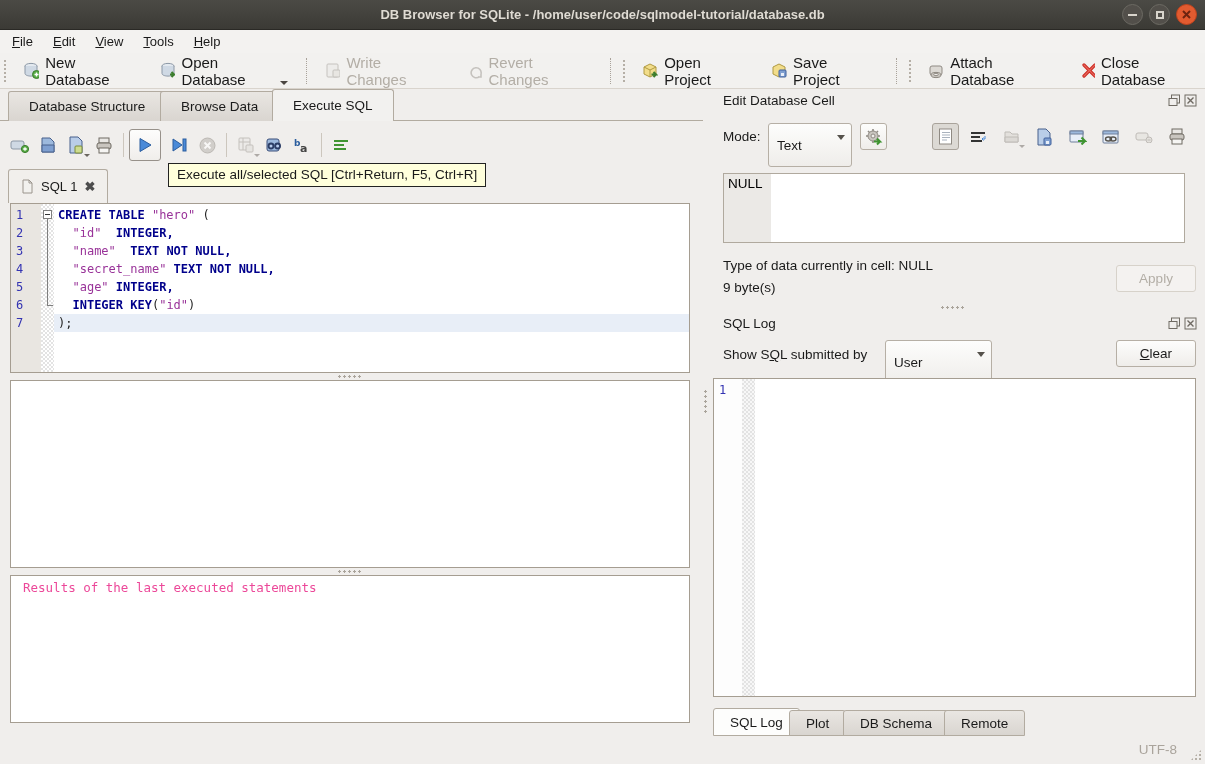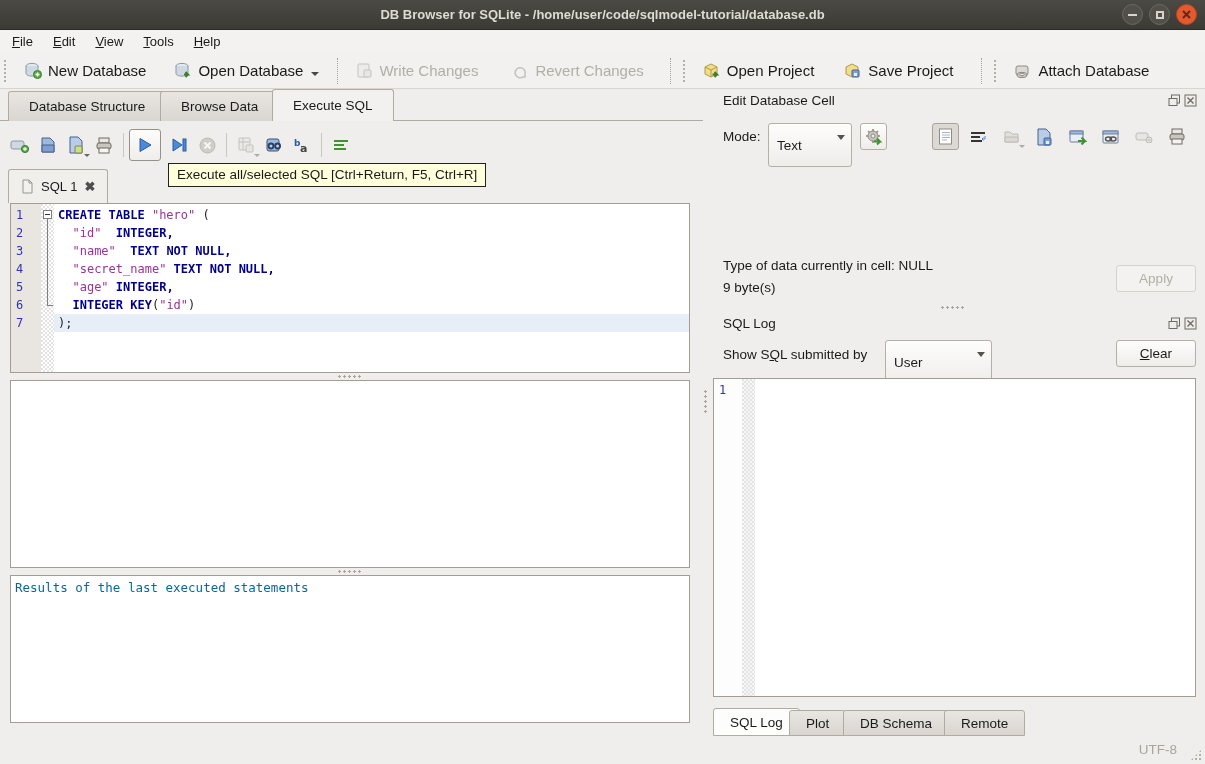--- a/index.html
+++ b/index.html
@@ -82,22 +82,22 @@
   .code-line.current { background:var(--accent-selection,#e8eef7); }
   .kw  { color:var(--keyword,#00008b); font-weight:bold; }
   .idf { color:var(--identifier,#993399); }
   .pl  { color:var(--plain-text,#1f1f1f); }
 
   .splith { position:absolute; left:10px; width:680px; height:7px; display:flex;
     align-items:center; justify-content:center; }
   .dots-h { width:26px; height:3px;
     background-image:radial-gradient(circle,#aaa49b 1px,transparent 1.2px); background-size:5px 3px; }
   .pane2 { top:291px; height:188px; }
-  .resultspane { top:486px; height:148px; padding:4px 4px;
-    font-family:"DejaVu Sans Mono", monospace; font-size:12.5px; color:#0369a1; }
+  .resultspane { top:486px; height:148px; padding:4px 12px;
+    font-family:"DejaVu Sans Mono", monospace; font-size:12.5px; color:#ec4899; }
 
   
   .vsplit { position:absolute; left:700px; top:89px; width:10px; height:646px;
     display:flex; align-items:flex-start; justify-content:center; }
   .dots-v { margin-top:300px; width:3px; height:26px;
     background-image:radial-gradient(circle,#aaa49b 1px,transparent 1.2px); background-size:3px 5px; }
 
   
   .rightarea { position:absolute; left:710px; top:89px; width:495px; height:646px; }
   .dock-title { position:absolute; left:13px; font-size:13.5px; }
@@ -239,20 +239,27 @@
 
   <div class="tbtn">
     <svg width="18" height="16">
       <rect x="2" y="3" width="12" height="9" rx="2" fill="#dcd9d4" stroke="#8f8a83"></rect>
       <ellipse cx="8" cy="12" rx="5" ry="2.6" fill="#c9c5bf" stroke="#8f8a83"></ellipse>
       <ellipse cx="8" cy="11.5" rx="2.2" ry="1.2" fill="#efedea" stroke="#8f8a83"></ellipse>
     </svg>
     <span>Attach Database</span>
   </div>
 
+  <div class="tbtn" style="margin-left:14px;">
+    <svg width="15" height="15">
+      <path d="M2 2 L13 13 M13 2 L2 13" stroke="#c92a21" stroke-width="3.2" stroke-linecap="round"></path>
+      <path d="M2 2 L13 13 M13 2 L2 13" stroke="#e9655c" stroke-width="1.2" stroke-linecap="round"></path>
+    </svg>
+    <span>Close Database</span>
+  </div>
 </div>
 
 <div class="leftarea">
   <div class="tabline"></div>
   <div class="mtab" style="left:8px;justify-content:flex-end;">
       <span>Database Structure</span>
     </div>
   <div class="mtab" style="left:160px;">
       <span>Browse Data</span>
     </div>
@@ -477,20 +484,24 @@
     </svg>
   </div>
   <div class="cbtn" style="left:453px; top:34px;">
     <svg width="18" height="17">
       <rect x="4" y="1" width="10" height="5" fill="#e9e7e4" stroke="#6f6a63"></rect>
       <rect x="2" y="6" width="14" height="6" rx="2" fill="#c9c5bf" stroke="#6f6a63"></rect>
       <rect x="4" y="11" width="10" height="5" fill="#f6f5f3" stroke="#6f6a63"></rect>
     </svg>
   </div>
 
+  <div class="cellbox">
+    <div class="nullcol"></div>
+    <div class="cellval">NULL</div>
+  </div>
 
   <div class="label" style="left:13px; top:169px;">Type of data currently in cell: NULL</div>
   <div class="label" style="left:13px; top:191px;">9 byte(s)</div>
   <div class="btn disabled" style="left:406px; top:176px; width:80px;">
     <span>Apply</span>
   </div>
 
   <div style="position:absolute; left:230px; top:217px; width:26px; height:3px;
        background-image:radial-gradient(circle,#aaa49b 1px,transparent 1.2px); background-size:5px 3px;"></div>
 

